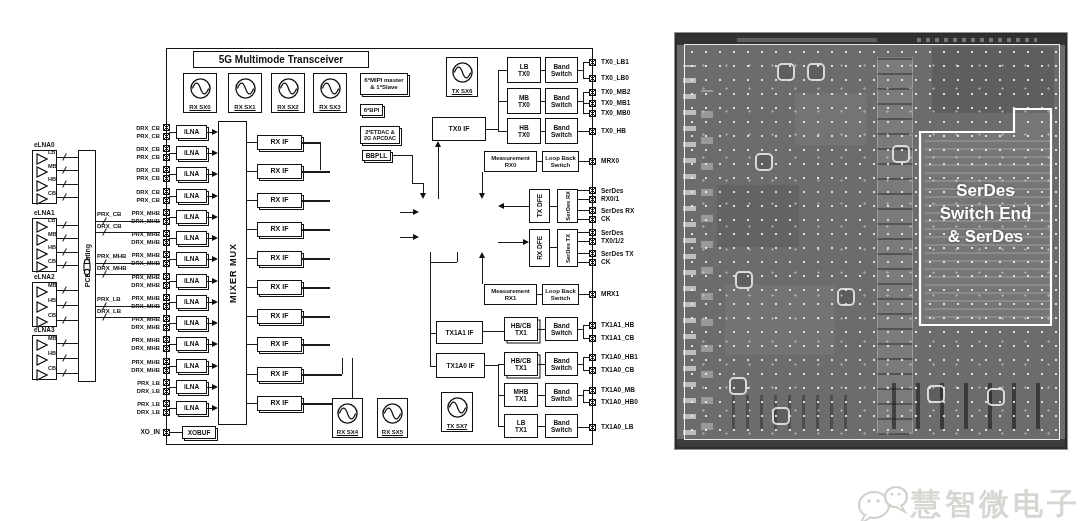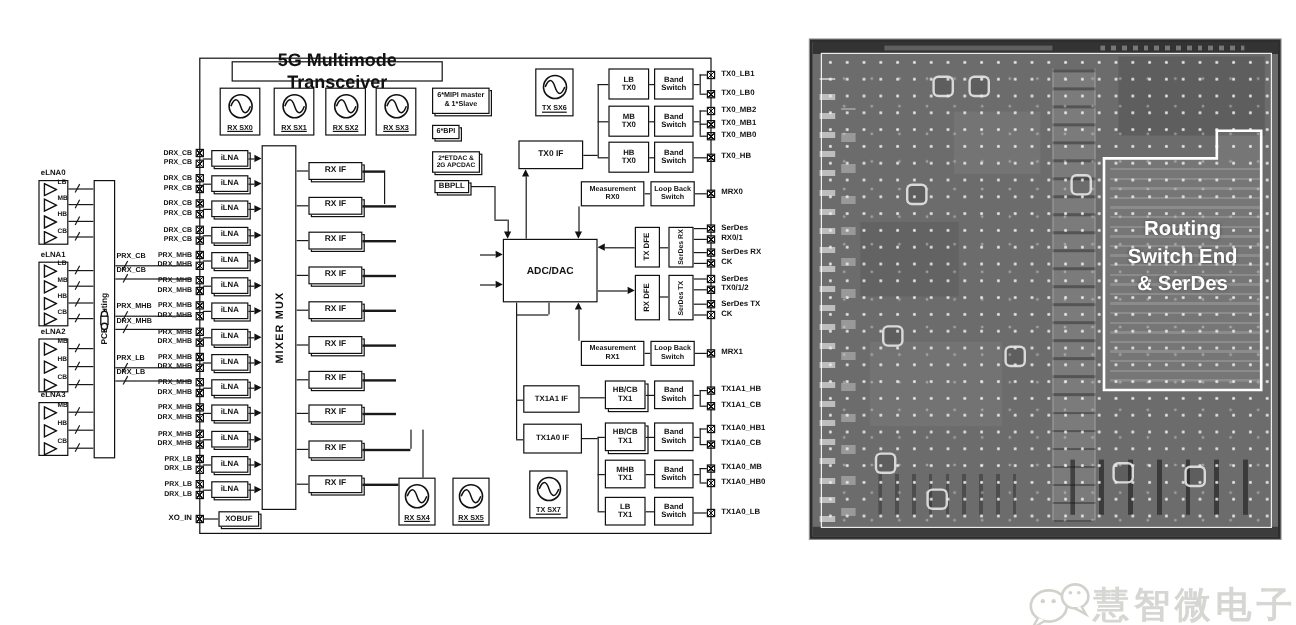--- a/index.html
+++ b/index.html
@@ -562,39 +562,38 @@
   </div>
 
   <div class="abs tinytxt" style="left:97px;top:211px;font-size:6px;">PRX_CB</div>
   <div class="abs tinytxt" style="left:97px;top:223px;font-size:6px;">DRX_CB</div>
   <div class="abs tinytxt" style="left:97px;top:253px;font-size:6px;">PRX_MHB</div>
   <div class="abs tinytxt" style="left:97px;top:265px;font-size:6px;">DRX_MHB</div>
   <div class="abs tinytxt" style="left:97px;top:296px;font-size:6px;">PRX_LB</div>
   <div class="abs tinytxt" style="left:97px;top:308px;font-size:6px;">DRX_LB</div>
 
   <div class="abs" style="left:166px;top:48px;width:427px;height:397px;border:1.6px solid #111;"></div>
-  <div class="abs lbl" style="left:193px;top:51px;width:176px;height:17px;border:1.6px solid #111;background:#fff;font-size:15px;">5G Multimode Transceiver</div>
+  <div class="abs lbl" style="left:193px;top:51px;width:176px;height:17px;border:1.6px solid #111;background:#fff;font-size:10px;">5G Multimode Transceiver</div>
 
   <div class="abs box lbl shadowed" style="left:360px;top:73px;width:48px;height:22px;font-size:6px;">
     <span>6*MIPI master</span>
     <span>&amp; 1*Slave</span>
   </div>
   <div class="abs box lbl shadowed" style="left:360px;top:104px;width:23px;height:12px;font-size:6px;">6*BPI</div>
   <div class="abs box lbl shadowed" style="left:360px;top:126px;width:40px;height:18px;font-size:5.5px;">
     <span>2*ETDAC &amp;</span>
     <span>2G APCDAC</span>
   </div>
   <div class="abs box lbl shadowed" style="left:362px;top:150px;width:29px;height:11px;font-size:6.5px;">BBPLL</div>
 
   <div class="abs box vbox" style="left:218px;top:121px;width:29px;height:304px;">
     <span class="vt" style="font-size:9px;letter-spacing:1px;">MIXER MUX</span>
   </div>
 
 
-  <div class="abs box lbl" style="left:419px;top:199px;width:79px;height:53px;font-size:8.5px;">ADC/DAC</div>
 
   <div class="abs box lbl" style="left:432px;top:117px;width:54px;height:24px;font-size:7px;">TX0 IF</div>
   <div class="abs box lbl" style="left:436px;top:321px;width:47px;height:23px;font-size:6.5px;">TX1A1 IF</div>
   <div class="abs box lbl" style="left:436px;top:353px;width:49px;height:25px;font-size:6.5px;">TX1A0 IF</div>
 
   <div class="abs box lbl" style="left:484px;top:151px;width:53px;height:21px;font-size:6px;">
     <span>Measurement</span>
     <span>RX0</span>
   </div>
   <div class="abs box lbl" style="left:542px;top:151px;width:37px;height:21px;font-size:6px;">
@@ -652,21 +651,21 @@
       <div class="die-ring" style="left: 310px; top: 353px; width: 14px; height: 14px;"></div>
       <div class="die-ring" style="left: 95px; top: 372px; width: 14px; height: 14px;"></div>
       <div id="die-dots" class="abs" style="left:8px;top:10px;width:376px;height:396px;
       background-image:radial-gradient(circle,rgba(235,235,235,.9) 1px,rgba(0,0,0,0) 1.5px),radial-gradient(circle,rgba(225,225,225,.45) 1px,rgba(0,0,0,0) 1.4px);
       background-size:14px 14px,23px 23px;background-position:0 0,7px 9px;"></div>
     <div class="abs" style="left:7px;top:9px;width:376px;height:396px;border:1.6px solid rgba(255,255,255,.9);"></div>
     <svg class="abs" style="left:0;top:0;" width="392" height="416" viewBox="0 0 392 416">
       <polygon points="243,97 337,97 337,74 374,74 374,290 243,290" fill="rgba(255,255,255,0.07)" stroke="#ffffff" stroke-width="2.2"></polygon>
     </svg>
     <div class="abs lbl" style="left:243px;top:145px;width:131px;font-size:17px;color:#fff;line-height:1.35;text-shadow:0 0 3px rgba(0,0,0,.4);">
-      <span>Routing</span>
+      <span>SerDes</span>
       <span>Switch End</span>
       <span>&amp; SerDes</span>
     </div>
   </div>
 
   <div class="abs" style="left:843px;top:474px;width:232px;height:58px;">
     <svg class="abs" style="left:10px;top:4px;" width="56" height="50" viewBox="0 0 56 50">
       <ellipse cx="21" cy="27" rx="15" ry="13" fill="#ffffff" stroke="#d2d2cd" stroke-width="2.2"></ellipse>
       <path d="M12,37 L7,46 L18,39" fill="#ffffff" stroke="#d2d2cd" stroke-width="2"></path>
       <circle cx="16" cy="23" r="1.8" fill="#d2d2cd"></circle>

